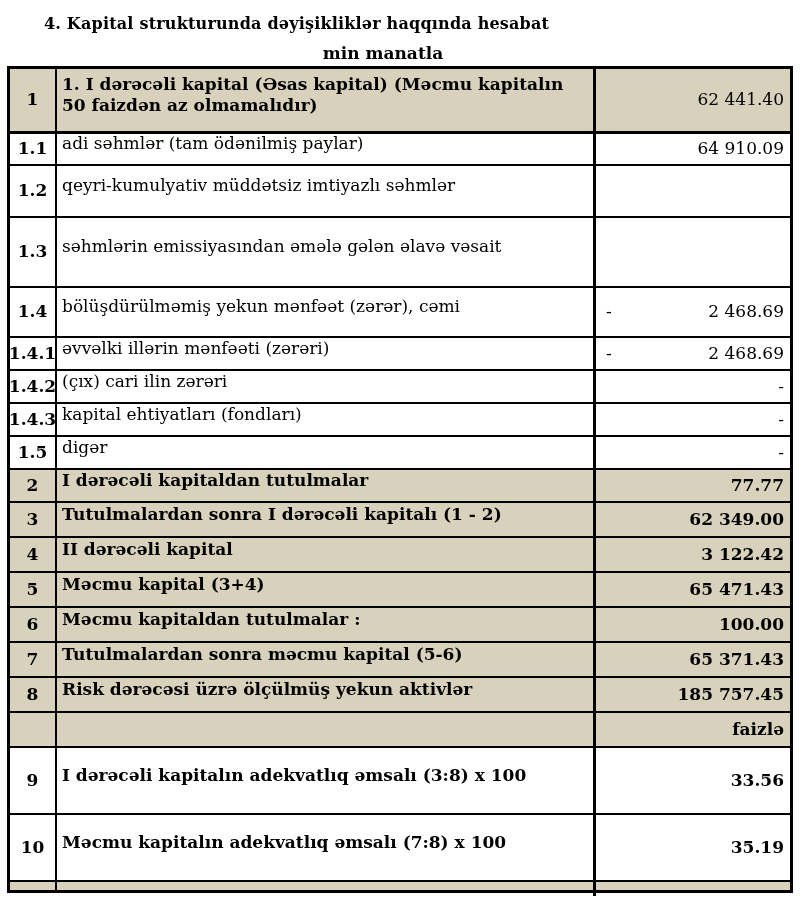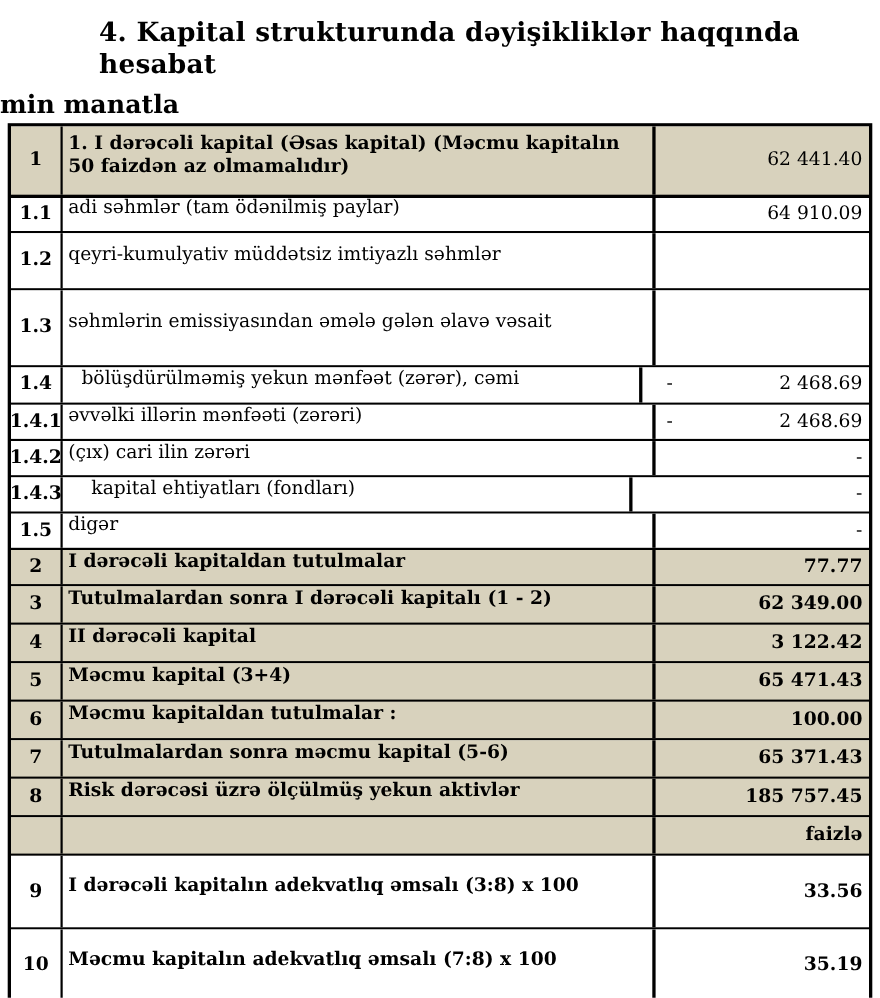--- a/index.html
+++ b/index.html
@@ -10,29 +10,29 @@
     font-family: "DejaVu Serif", "Liberation Serif", serif;
     color: #000000;
   }
   .page {
     width: 800px;
     height: 907px;
     box-sizing: border-box;
   }
   .page-title {
     font-weight: bold;
-    font-size: 24px;
+    font-size: 16px;
     margin: 0;
-    padding: 14px 0 0 90px;
+    padding: 14px 0 0 44px;
     letter-spacing: 0.2px;
   }
   .unit-label {
     font-weight: bold;
-    font-size: 23px;
-    text-align: left;
+    font-size: 17px;
+    text-align: center;
     padding: 10px 34px 3px 0;
   }
   .capital-table {
     margin: 0 7px;
     border: 3px solid #000000;
     background: #ffffff;
   }
   .row {
     display: flex;
     align-items: stretch;
@@ -107,21 +107,21 @@
         </div>
       </div>
       <div class="row item" style="height: 70px;">
         <div class="cell num">1.3</div>
         <div class="cell desc">səhmlərin emissiyasından əmələ gələn  əlavə vəsait</div>
         <div class="cell val">
           <span class="sign"></span>
           <span class="amount"></span>
         </div>
       </div>
-      <div class="row item" style="height: 34px; gap: 12px;">
+      <div class="row item" style="height: 50px;">
         <div class="cell num">1.4</div>
         <div class="cell desc">bölüşdürülməmiş yekun mənfəət (zərər), cəmi</div>
         <div class="cell val">
           <span class="sign">-</span>
           <span class="amount">2 468.69</span>
         </div>
       </div>
       <div class="row item" style="height: 33px;">
         <div class="cell num">1.4.1</div>
         <div class="cell desc">əvvəlki illərin mənfəəti (zərəri)</div>
@@ -131,21 +131,21 @@
         </div>
       </div>
       <div class="row item" style="height: 33px;">
         <div class="cell num">1.4.2</div>
         <div class="cell desc">(çıx) cari ilin zərəri</div>
         <div class="cell val">
           <span class="sign"></span>
           <span class="amount">-</span>
         </div>
       </div>
-      <div class="row item" style="height: 33px; gap: 21px;">
+      <div class="row item" style="height: 33px;">
         <div class="cell num">1.4.3</div>
         <div class="cell desc">kapital ehtiyatları (fondları)</div>
         <div class="cell val">
           <span class="sign"></span>
           <span class="amount">-</span>
         </div>
       </div>
       <div class="row item" style="height: 33px;">
         <div class="cell num">1.5</div>
         <div class="cell desc">digər</div>

